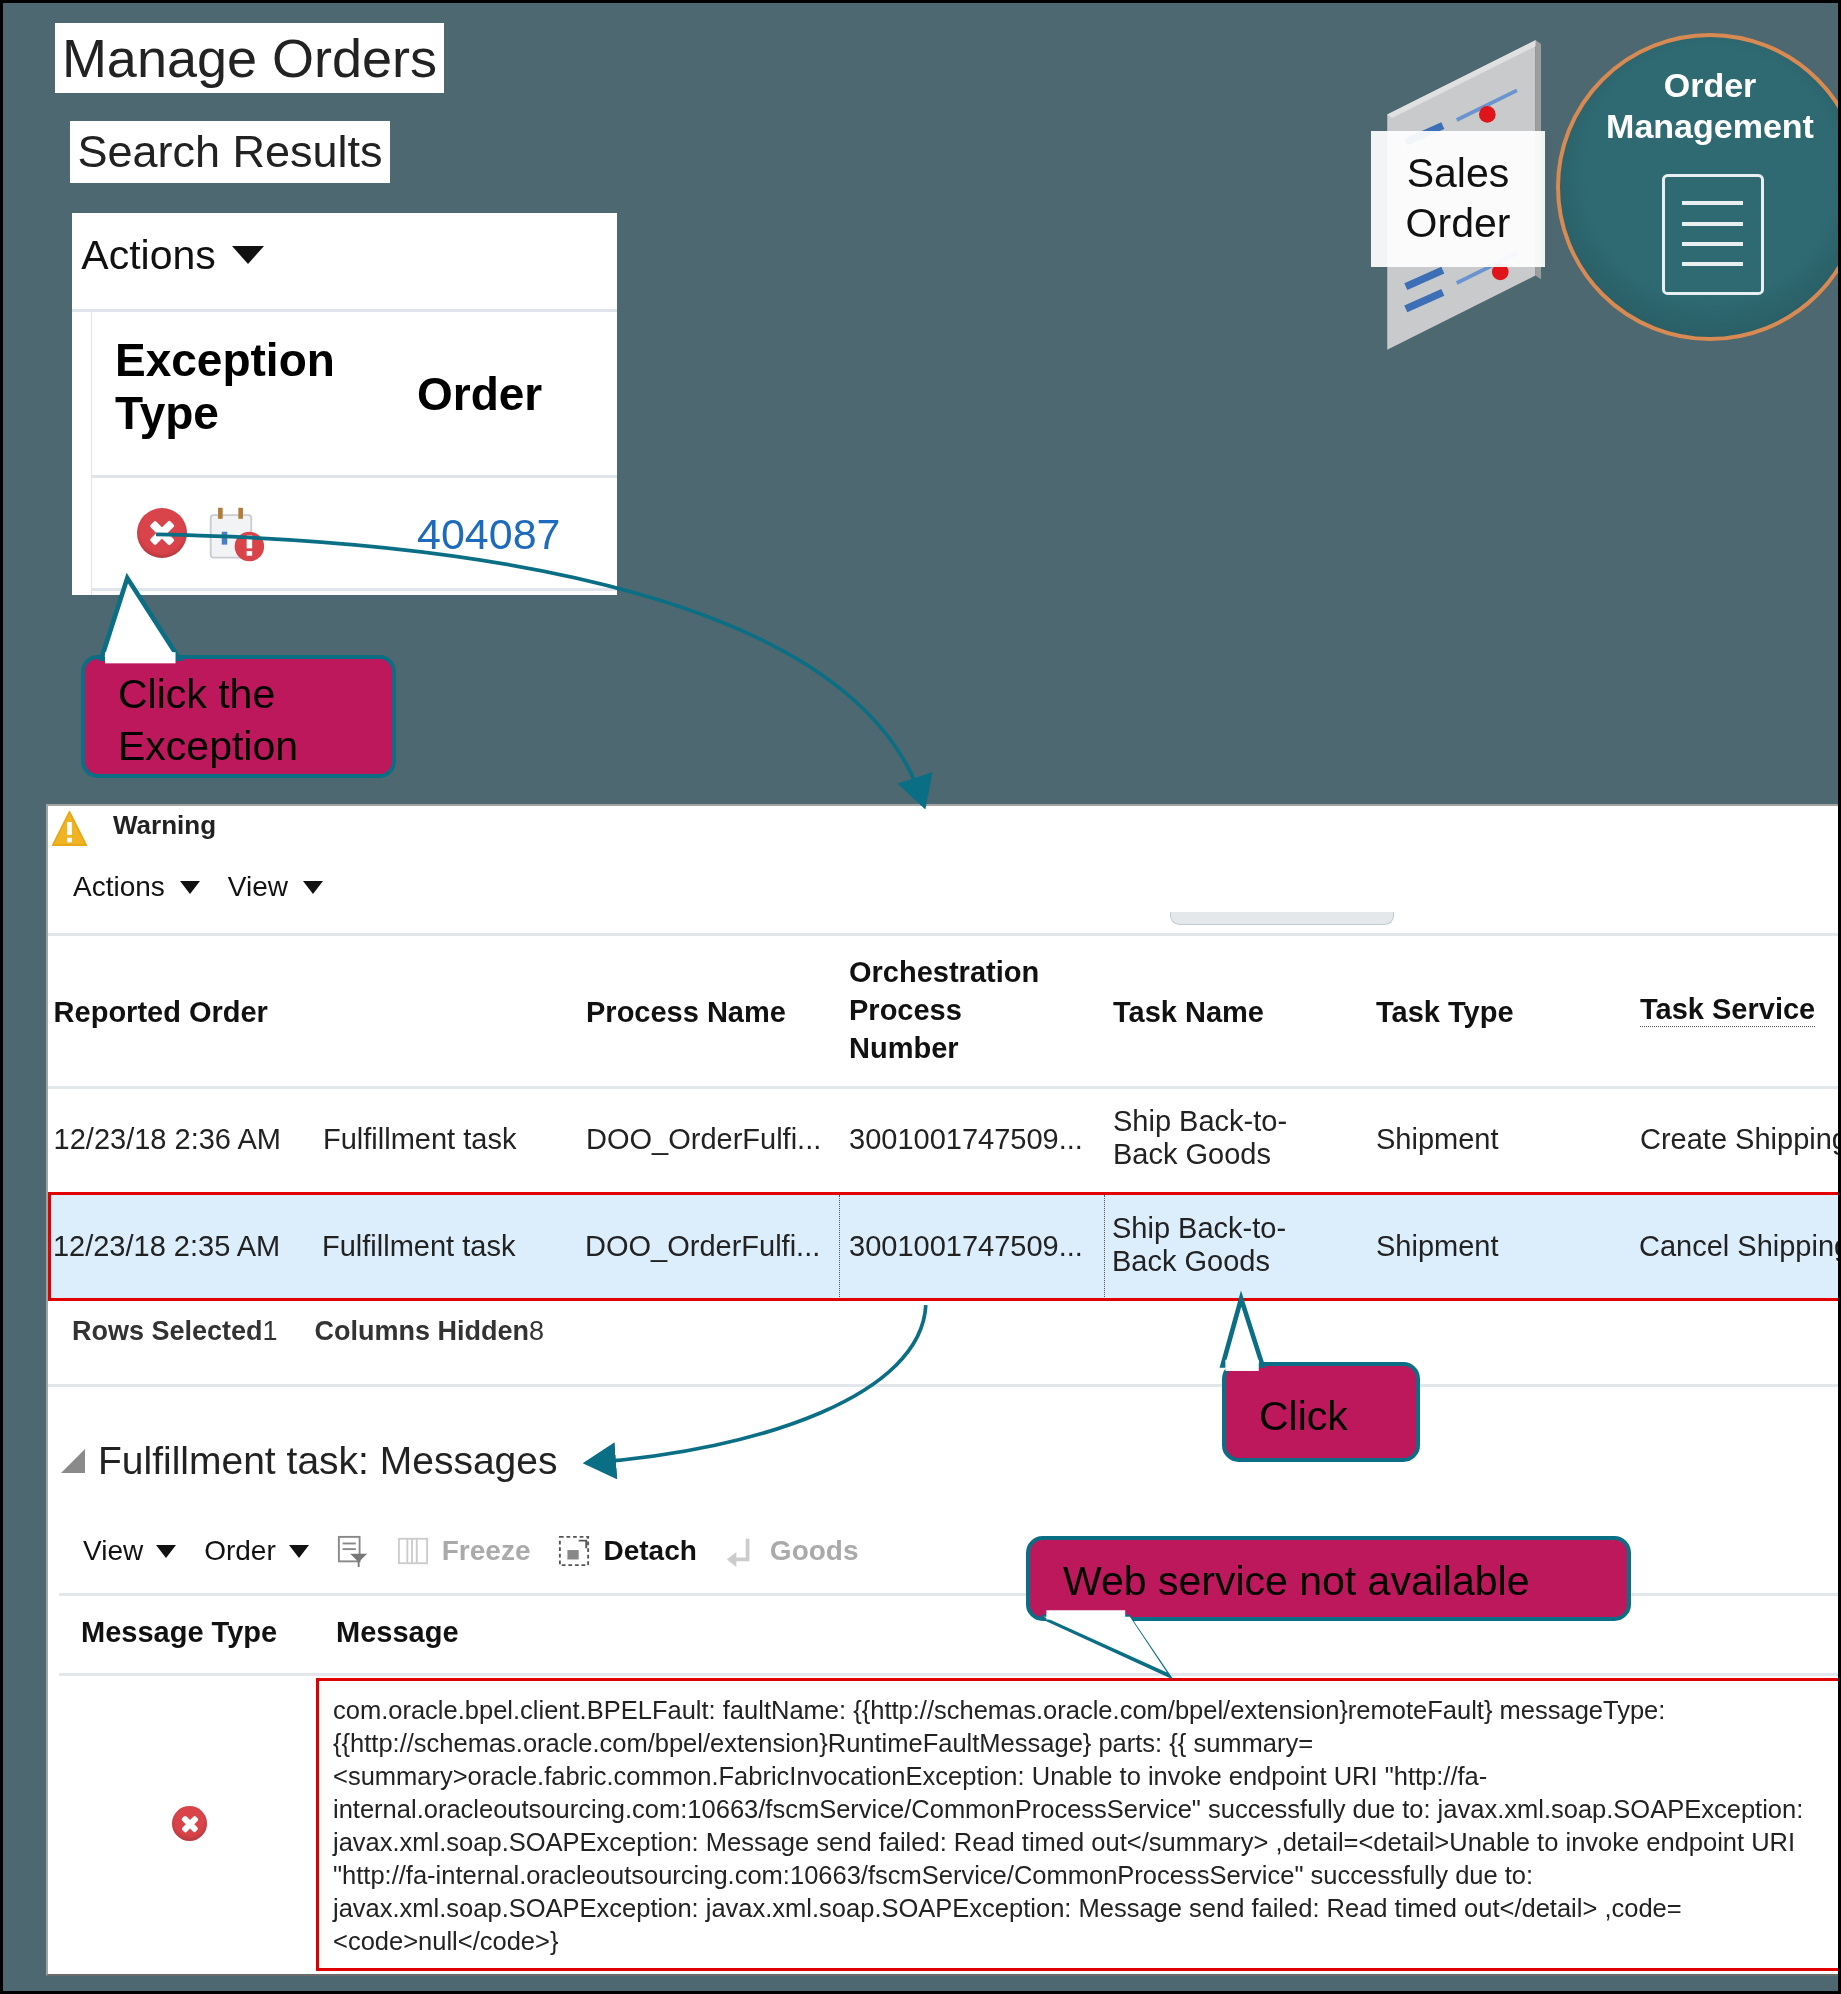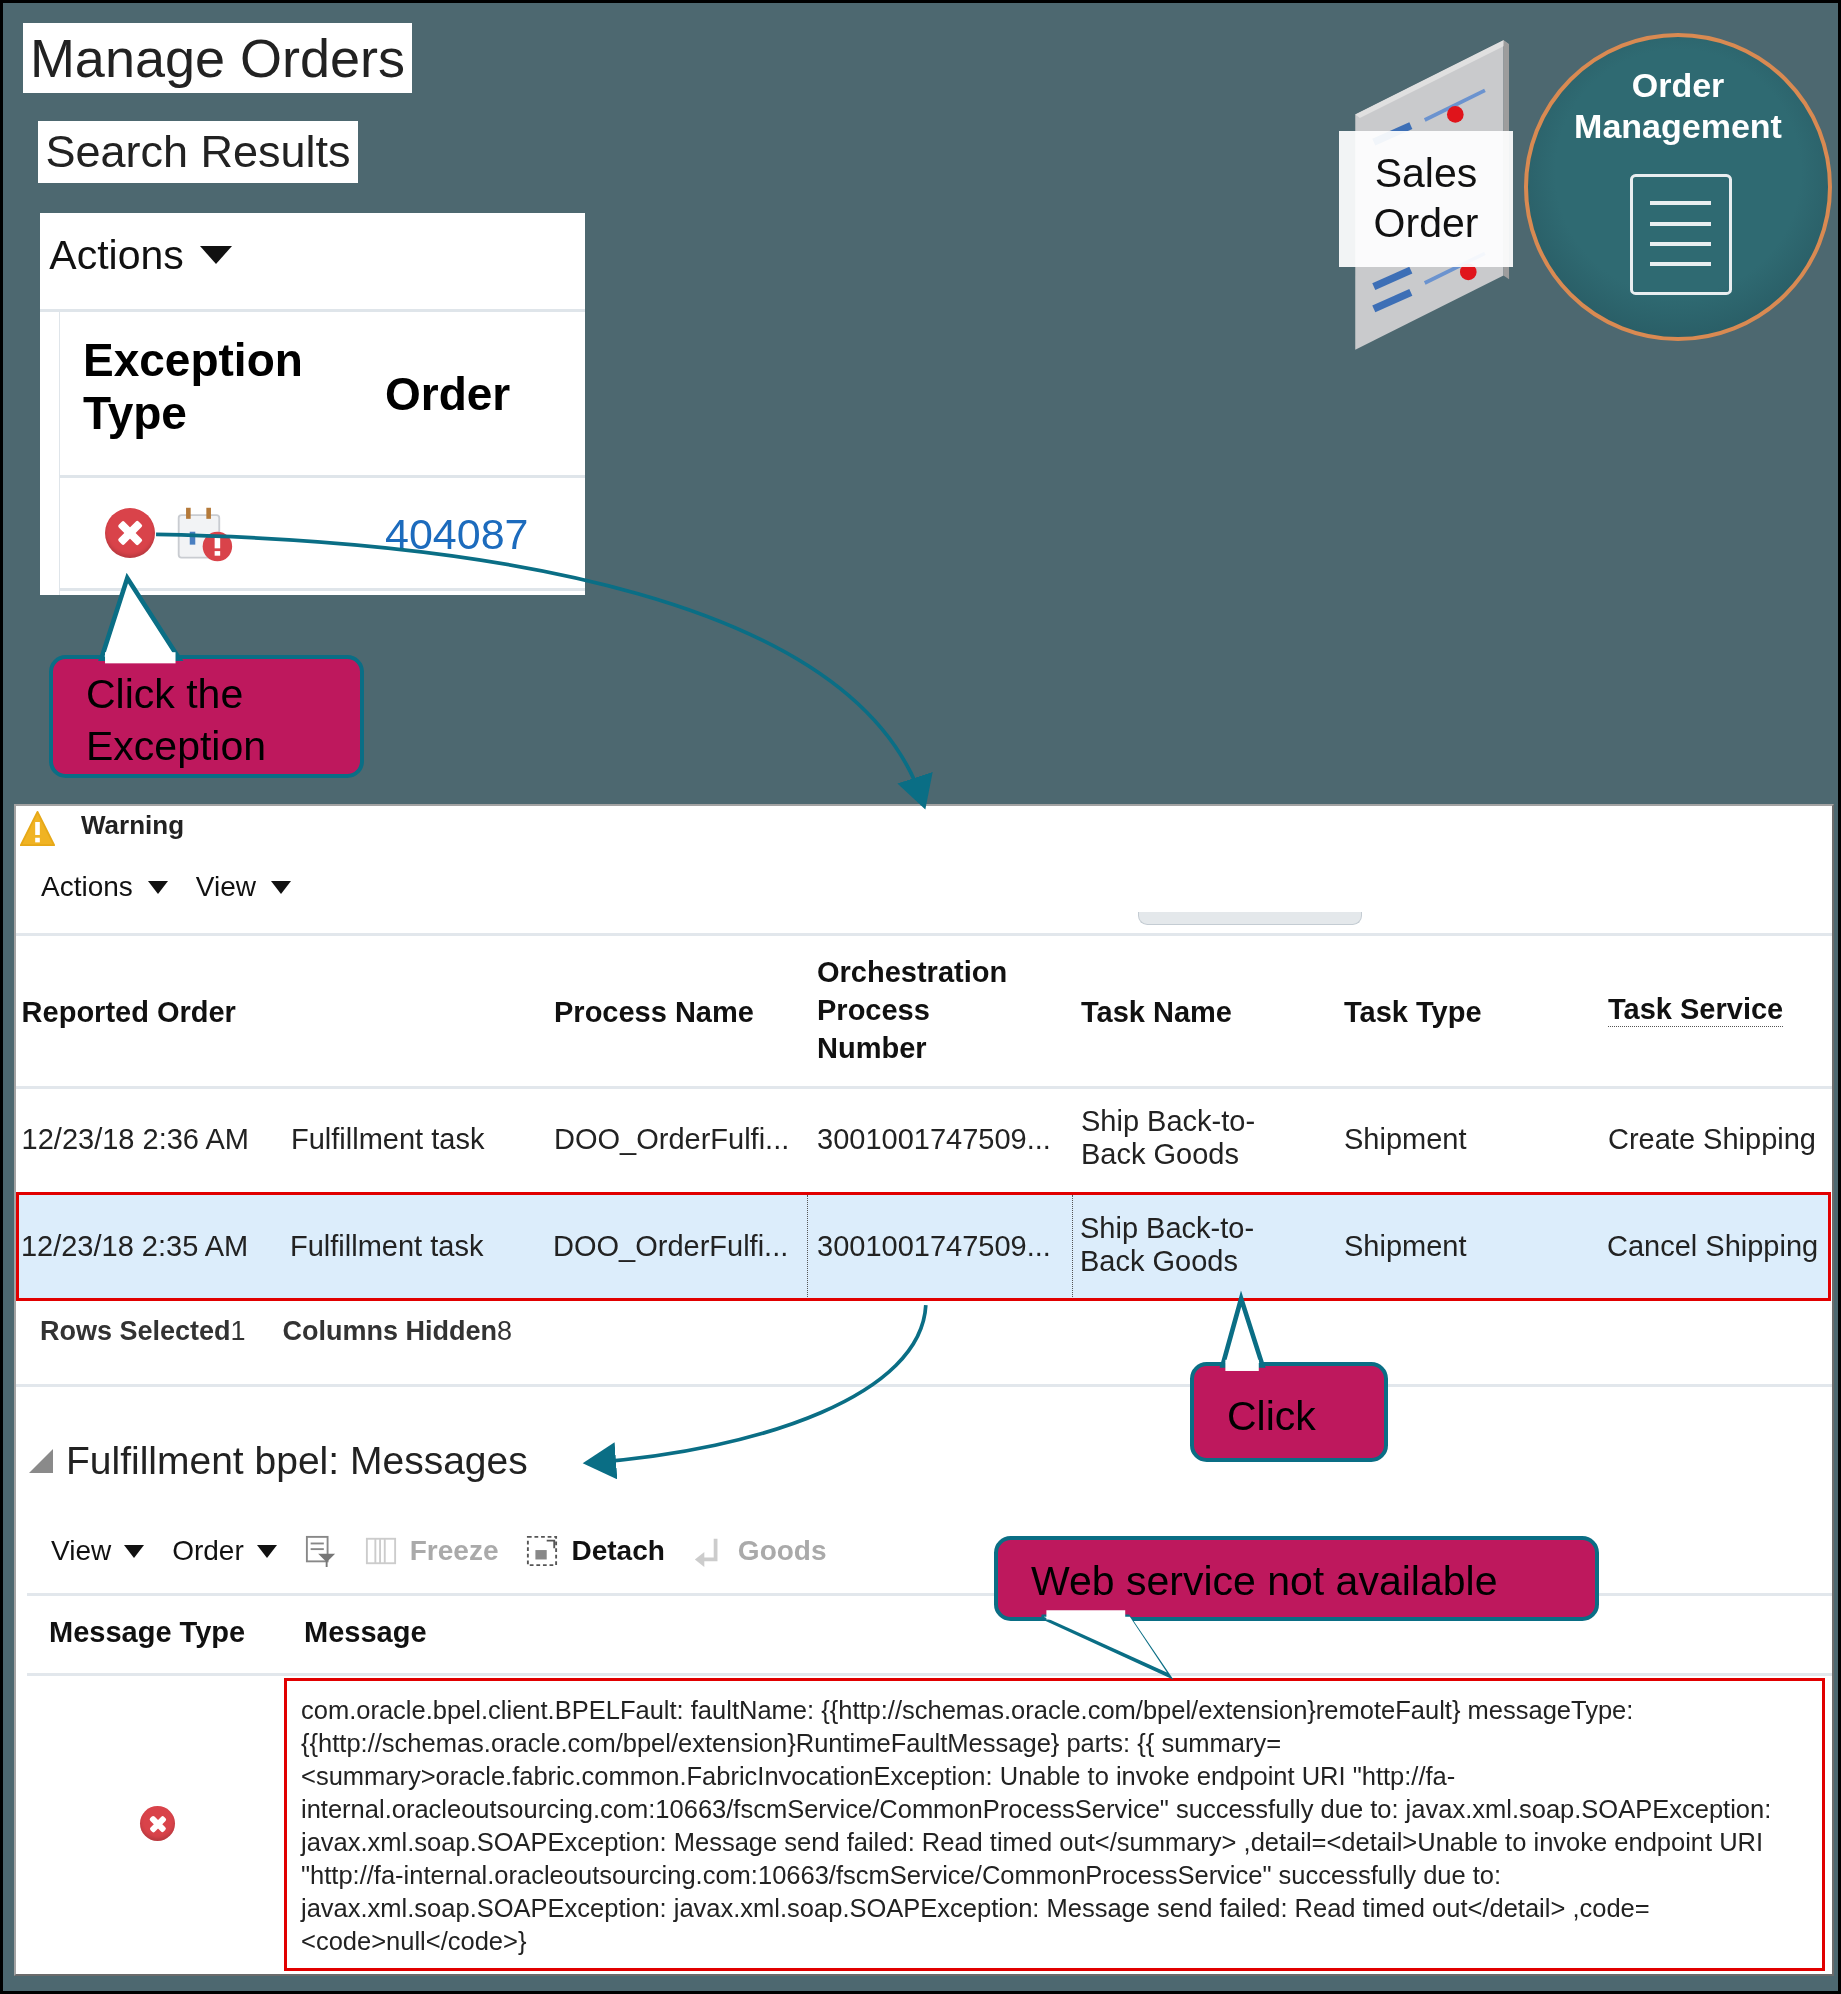--- a/index.html
+++ b/index.html
@@ -4,21 +4,21 @@
 <style>
   * { box-sizing: border-box; margin: 0; padding: 0; }
   html, body { width: 1841px; height: 1994px; overflow: hidden; }
   body {
     position: relative;
     background: #4d6870;
     font-family: "Liberation Sans", sans-serif;
     color: #000;
     border: 3.7px solid #000;
   }
-  .abs { position: absolute; }
+  .abs { position: absolute; margin-left: 32px; }
   .label-box { background: #fff; color: #222; }
   #page-title { left: 19.5px; top: 19.5px; height: 70px; padding: 0 7.4px; font-size: 54px; line-height: 70px; }
   #search-results { left: 35px; top: 118px; height: 62px; padding: 0 7.4px; font-size: 45px; line-height: 62px; }
 
   
   #results-panel { left: 37px; top: 210px; width: 545px; height: 382px; background: #fff; }
   #results-panel .actions { position: absolute; left: 9.3px; top: 18.6px; font-size: 41px; color: #111; display: flex; align-items: center; gap: 16.7px; }
   .tri { display: inline-block; width: 0; height: 0; border-left: 16px solid transparent; border-right: 16px solid transparent; border-top: 18.6px solid #111; }
   .tri.sm { border-left-width: 10.2px; border-right-width: 10.2px; border-top-width: 13px; }
   #results-panel .hdr-line { position: absolute; left: 0; right: 0; top: 96px; height: 2.8px; background: #dfe5ea; }
@@ -197,21 +197,21 @@
   <div id="status-line" class="mp">
     <span>Rows Selected</span>
     <span class="num">1</span>
     <span>Columns Hidden</span>
     <span class="num">8</span>
   </div>
   <div class="hline" style="top:578px"></div>
 
   <div id="msgs-title" class="mp">
     <span class="collapse-tri"></span>
-    <span>Fulfillment bpel: Messages</span>
+    <span>Fulfillment task: Messages</span>
   </div>
 
   <div id="tb2" class="mp">
     <span class="item">
       <span>View</span>
       <span class="tri sm"></span>
     </span>
     <span class="item">
       <span>Order</span>
       <span class="tri sm"></span>

